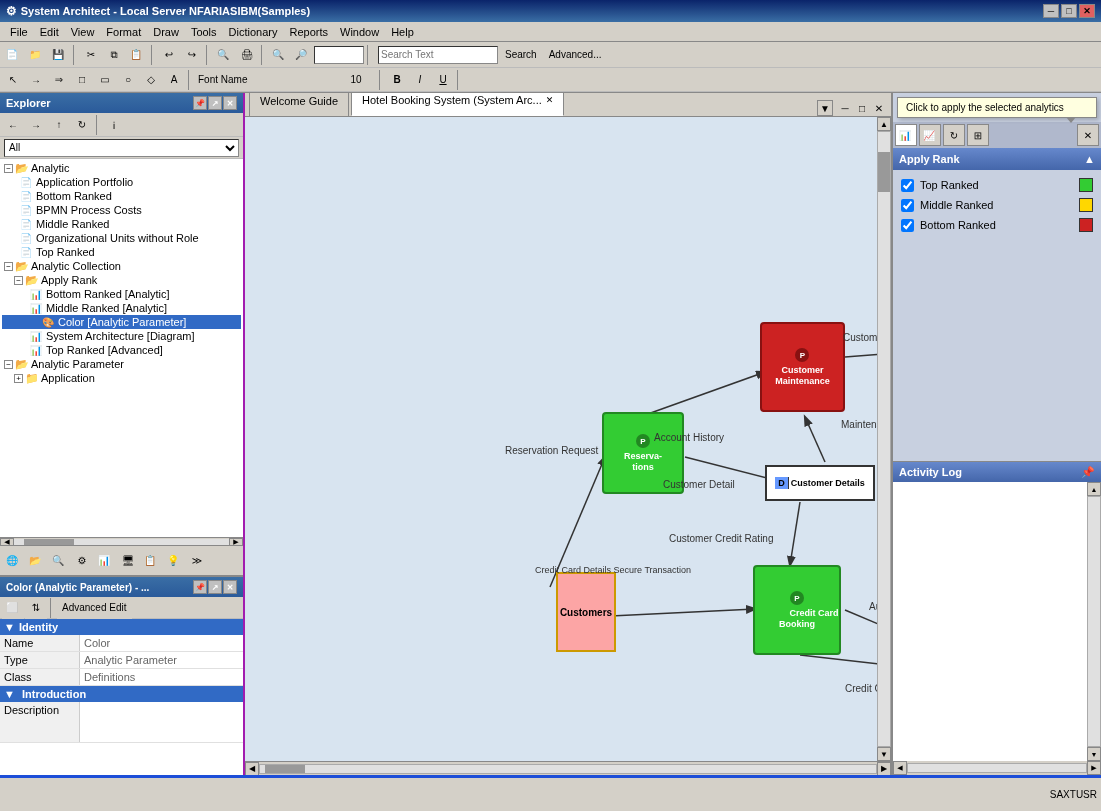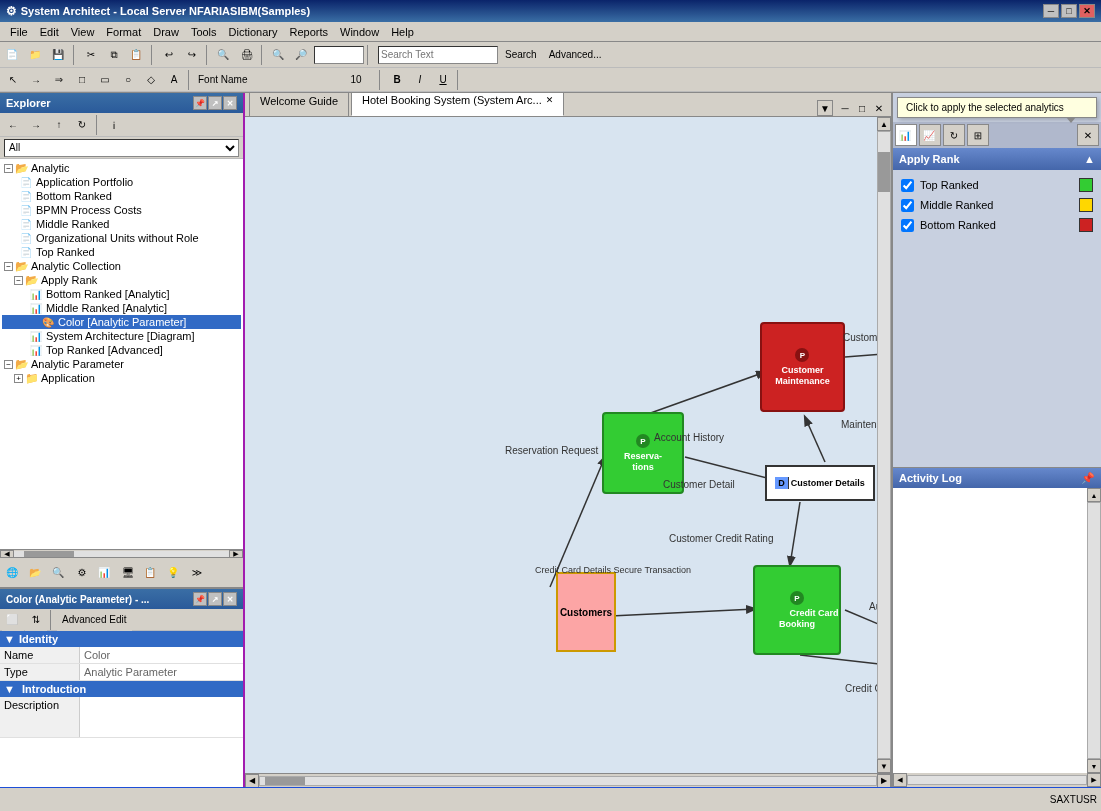--- a/index.html
+++ b/index.html
@@ -118,21 +118,21 @@
     .prop-section-hdr { background: #316ac5; color: white; font-size: 11px; font-weight: bold; padding: 2px 4px; display: flex; align-items: center; }
     .prop-row { display: flex; border-bottom: 1px solid #e0e0e0; }
     .prop-key { width: 80px; padding: 2px 4px; font-size: 11px; background: #f0f0f0; border-right: 1px solid #ccc; flex-shrink: 0; }
     .prop-val { flex: 1; padding: 2px 4px; font-size: 11px; color: #666; }
     .prop-intro-hdr { background: #316ac5; color: white; font-size: 11px; font-weight: bold; padding: 2px 4px; }
     .prop-desc-row { display: flex; border-bottom: 1px solid #e0e0e0; }
     .prop-desc-key { width: 80px; padding: 2px 4px; font-size: 11px; background: #f0f0f0; border-right: 1px solid #ccc; flex-shrink: 0; }
     .prop-desc-val { flex: 1; height: 40px; }
 
     
-    .status-bar { height: 24px; background: #d4d0c8; border-top: 1px solid #1d4ed8; display: flex; align-items: center; padding: 0 4px; font-size: 10px; justify-content: flex-end; }
+    .status-bar { height: 36px; background: #d4d0c8; border-top: 3px solid #1d4ed8; display: flex; align-items: center; padding: 0 4px; font-size: 10px; justify-content: flex-end; }
 
     
     .app-body { display: flex; flex-direction: column; height: 100%; }
     .content-row { display: flex; flex: 1; overflow: hidden; position: relative; }
     .left-col { width: 245px; display: flex; flex-direction: column; flex-shrink: 0; border-right: 2px solid #a21caf; }
     .center-col { flex: 1; display: flex; flex-direction: column; overflow: hidden; }
     .right-col { width: 210px; flex-shrink: 0; display: flex; flex-direction: column; border-left: 2px solid #888; background: #c8d0e0; }
 
     
     .vscroll { width: 14px; background: #d4d0c8; display: flex; flex-direction: column; }
@@ -384,20 +384,24 @@
             <span>Identity</span>
           </div>
           <div class="prop-row">
             <div class="prop-key">Name</div>
             <div class="prop-val">Color</div>
           </div>
           <div class="prop-row">
             <div class="prop-key">Type</div>
             <div class="prop-val">Analytic Parameter</div>
           </div>
+          <div class="prop-row">
+            <div class="prop-key">Class</div>
+            <div class="prop-val">Definitions</div>
+          </div>
           <div class="prop-intro-hdr">
             <span style="margin-right:4px;">▼</span>
             <span>Introduction</span>
           </div>
           <div class="prop-desc-row">
             <div class="prop-desc-key">Description</div>
             <textarea class="prop-desc-val" style="border: none; resize: none; font-size: 10px; background: white; padding: 2px;"></textarea>
           </div>
         </div>
       </div>

